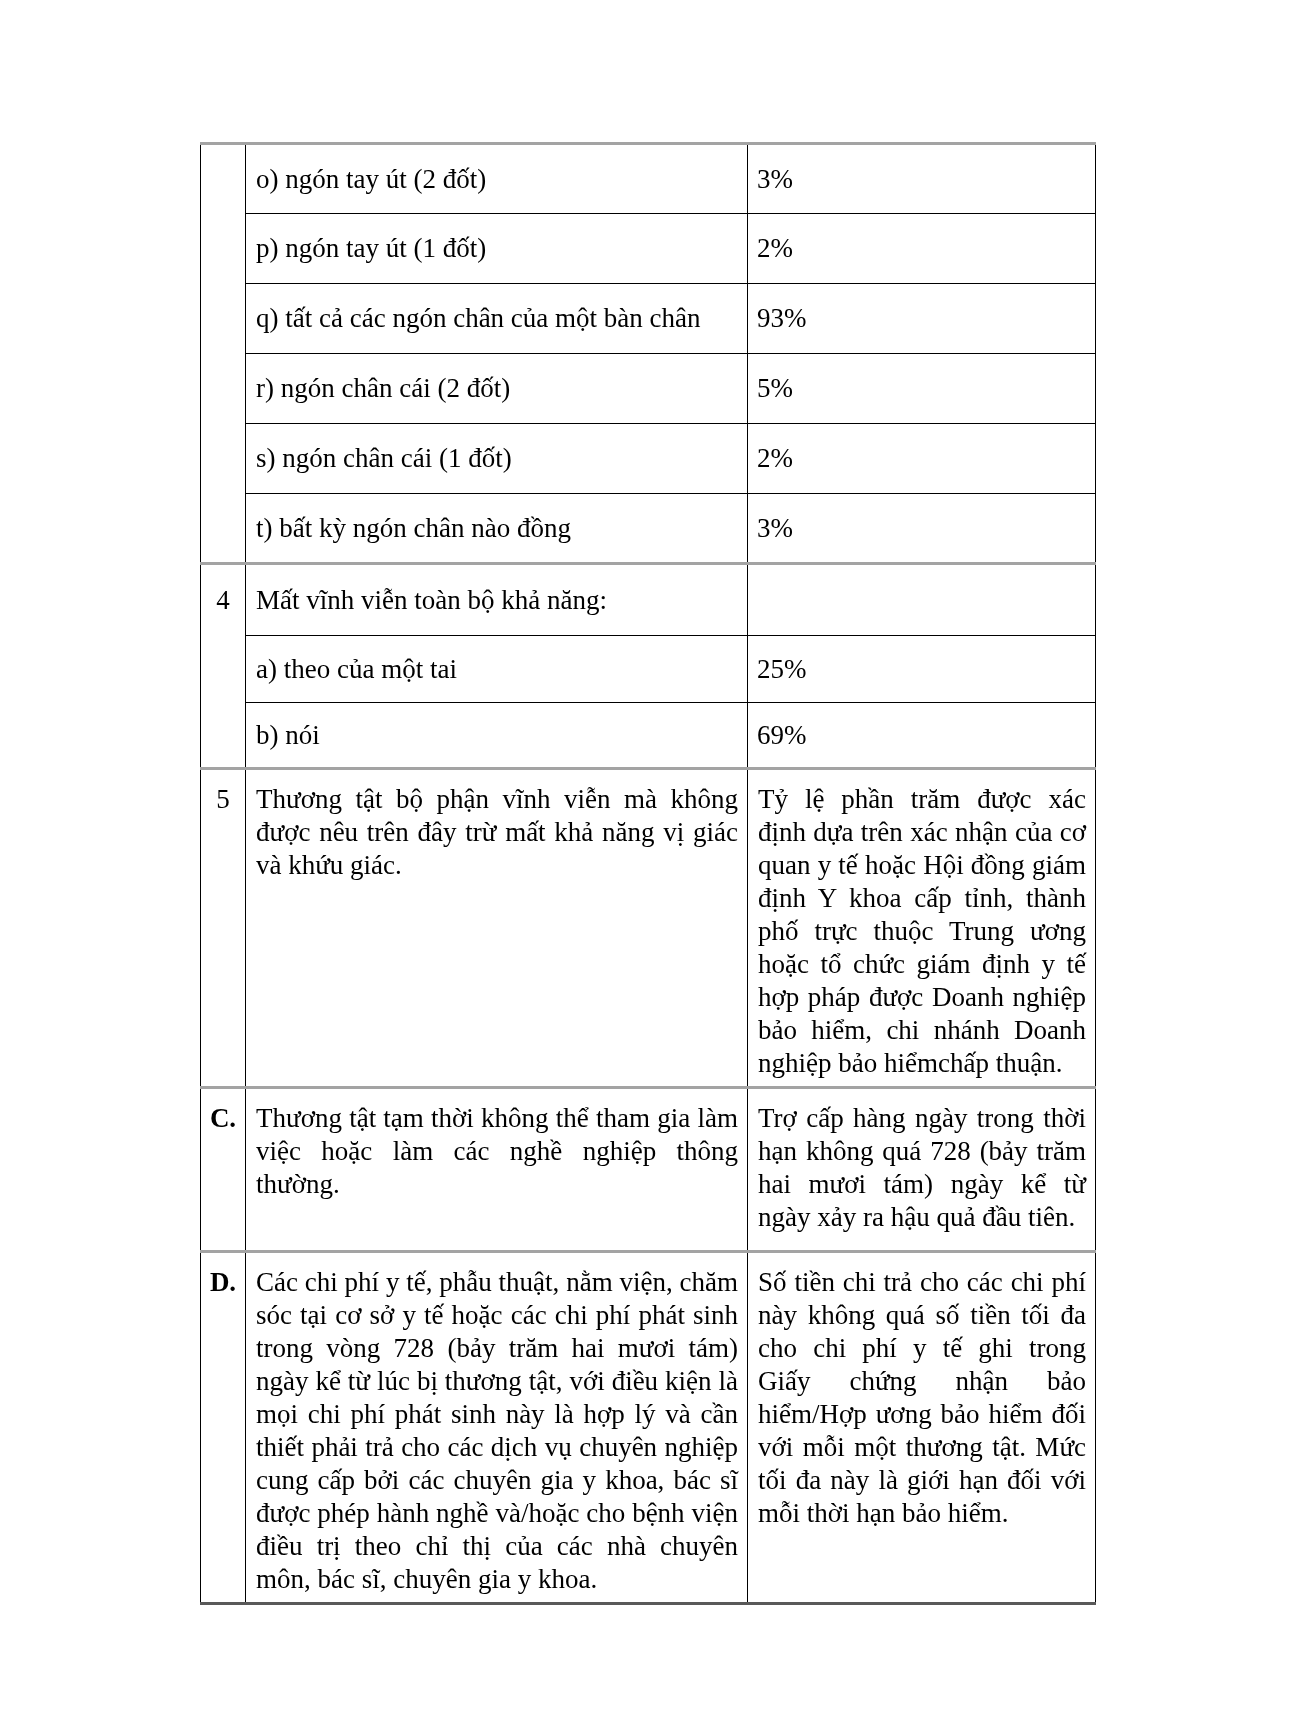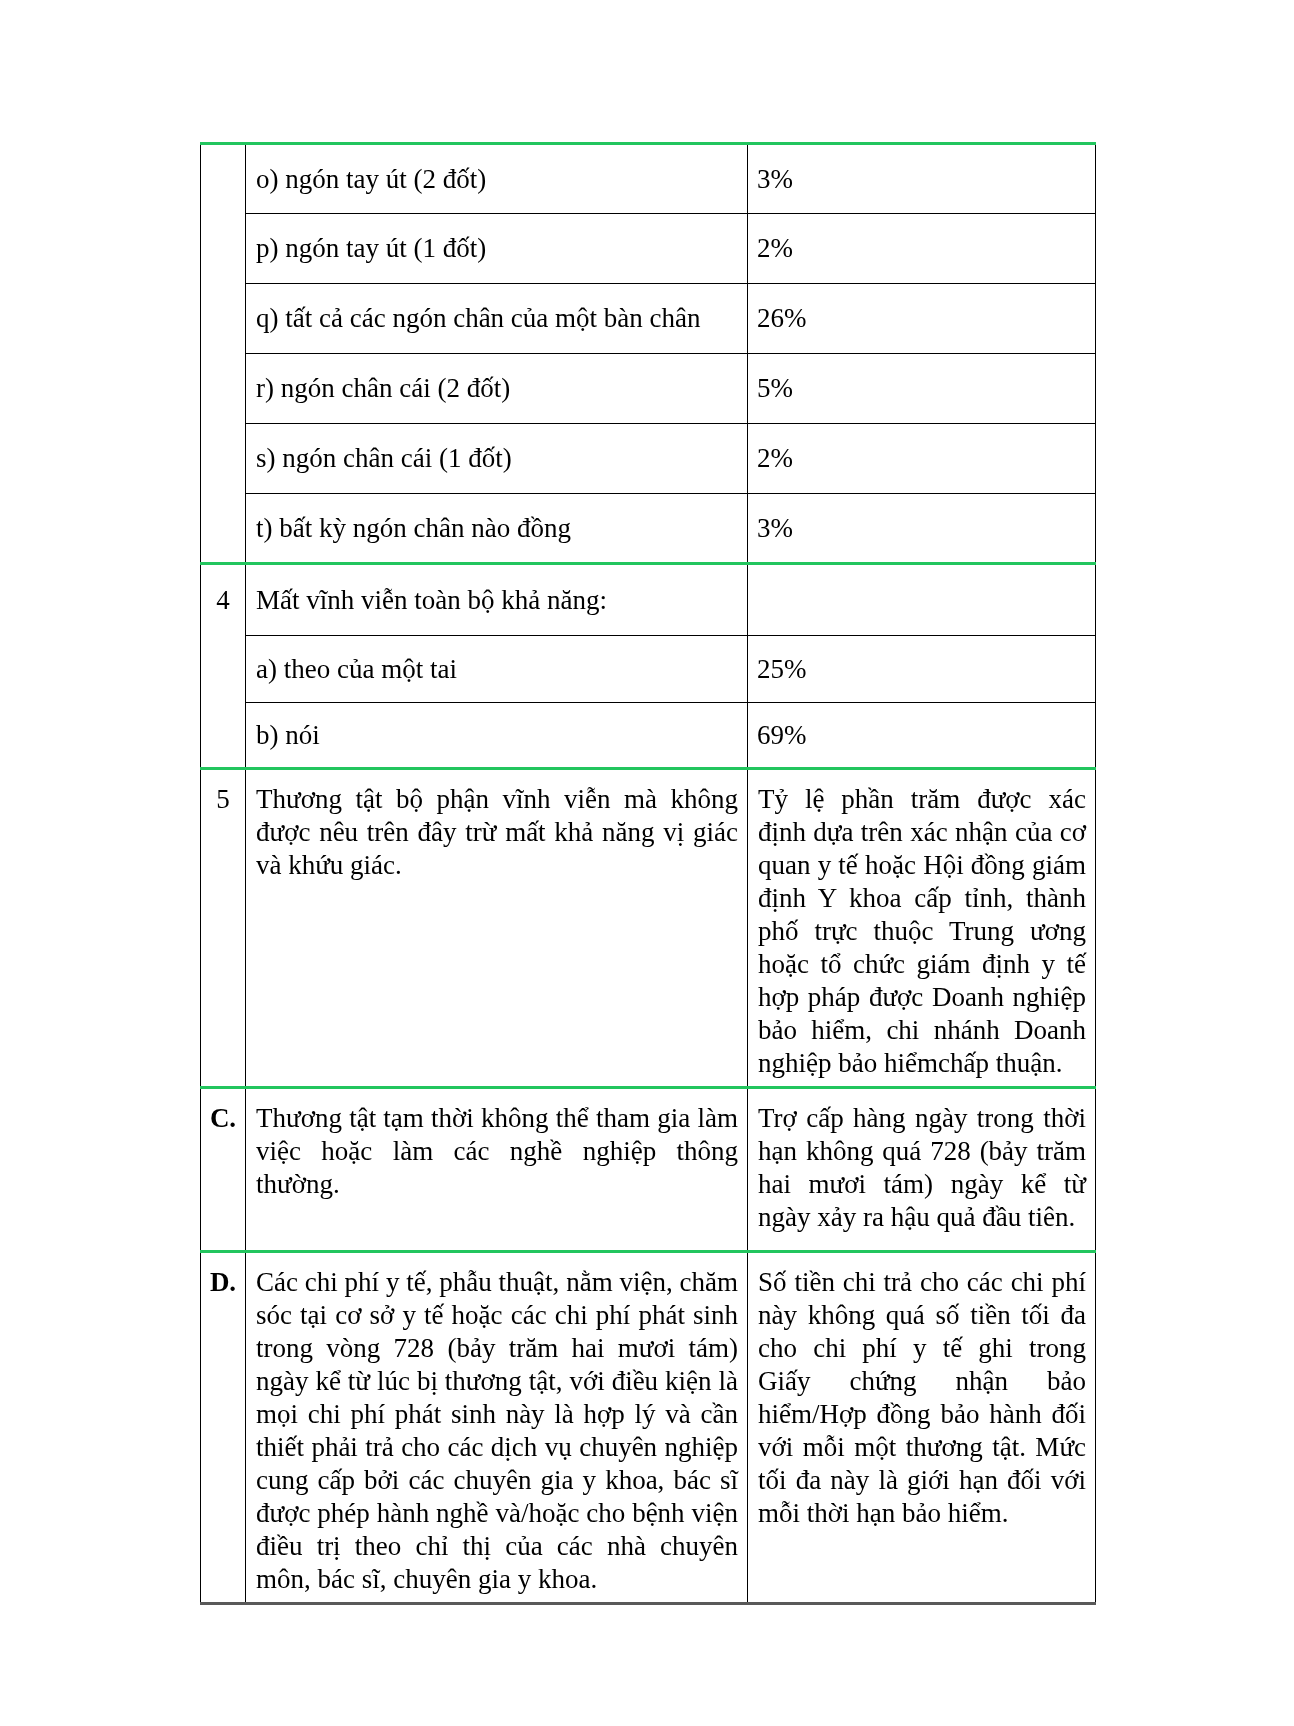--- a/index.html
+++ b/index.html
@@ -32,21 +32,21 @@
   col.c2 { width: 502px; }
   col.c3 { width: 348px; }
 
   td {
     border: 1.5px solid #000;
     font-size: 27px;
     line-height: 33px;
     word-spacing: normal;
   }
   tr.sec > td {
-    border-top: 3px solid #22c55e;
+    border-top: 3px solid #a3a3a3;
   }
 
   
   tr.r-sub  { height: 70px; }
   tr.r4     { height: 72px; }
   tr.ra     { height: 67px; }
   tr.rb     { height: 66px; margin-left: 44px; }
   tr.r5     { height: 318px; }
   tr.rC     { height: 164px; }
   tr.rD     { height: 290px; }
@@ -88,21 +88,21 @@
         <td class="num" rowspan="6"></td>
         <td class="label">o) ngón tay út (2 đốt)</td>
         <td class="val">3%</td>
       </tr>
       <tr class="r-sub">
         <td class="label">p) ngón tay út (1 đốt)</td>
         <td class="val">2%</td>
       </tr>
       <tr class="r-sub">
         <td class="label">q) tất cả các ngón chân của một bàn chân</td>
-        <td class="val">26%</td>
+        <td class="val">93%</td>
       </tr>
       <tr class="r-sub">
         <td class="label">r) ngón chân cái (2 đốt)</td>
         <td class="val">5%</td>
       </tr>
       <tr class="r-sub">
         <td class="label">s) ngón chân cái (1 đốt)</td>
         <td class="val">2%</td>
       </tr>
       <tr class="r-sub">
@@ -132,17 +132,17 @@
 
       <tr class="rC sec">
         <td class="num para-align bold">C.</td>
         <td class="para">Thương tật tạm thời không thể tham gia làm việc hoặc làm các nghề nghiệp thông thường.</td>
         <td class="para">Trợ cấp hàng ngày trong thời hạn không quá 728 (bảy trăm hai mươi tám) ngày kể từ ngày xảy ra hậu quả đầu tiên.</td>
       </tr>
 
       <tr class="rD sec">
         <td class="num para-align bold">D.</td>
         <td class="para">Các chi phí y tế, phẫu thuật, nằm viện, chăm sóc tại cơ sở y tế hoặc các chi phí phát sinh trong vòng 728 (bảy trăm hai mươi tám) ngày kể từ lúc bị thương tật, với điều kiện là mọi chi phí phát sinh này là hợp lý và cần thiết phải trả cho các dịch vụ chuyên nghiệp cung cấp bởi các chuyên gia y khoa, bác sĩ được phép hành nghề và/hoặc cho bệnh viện điều trị theo chỉ thị của các nhà chuyên môn, bác sĩ, chuyên gia y khoa.</td>
-        <td class="para">Số tiền chi trả cho các chi phí này không quá số tiền tối đa cho chi phí y tế ghi trong Giấy chứng nhận bảo hiểm/Hợp đồng bảo hành đối với mỗi một thương tật. Mức tối đa này là giới hạn đối với mỗi thời hạn bảo hiểm.</td>
+        <td class="para">Số tiền chi trả cho các chi phí này không quá số tiền tối đa cho chi phí y tế ghi trong Giấy chứng nhận bảo hiểm/Hợp ương bảo hiểm đối với mỗi một thương tật. Mức tối đa này là giới hạn đối với mỗi thời hạn bảo hiểm.</td>
       </tr>
     </tbody>
   </table>
 </div>
 
 </body></html>

